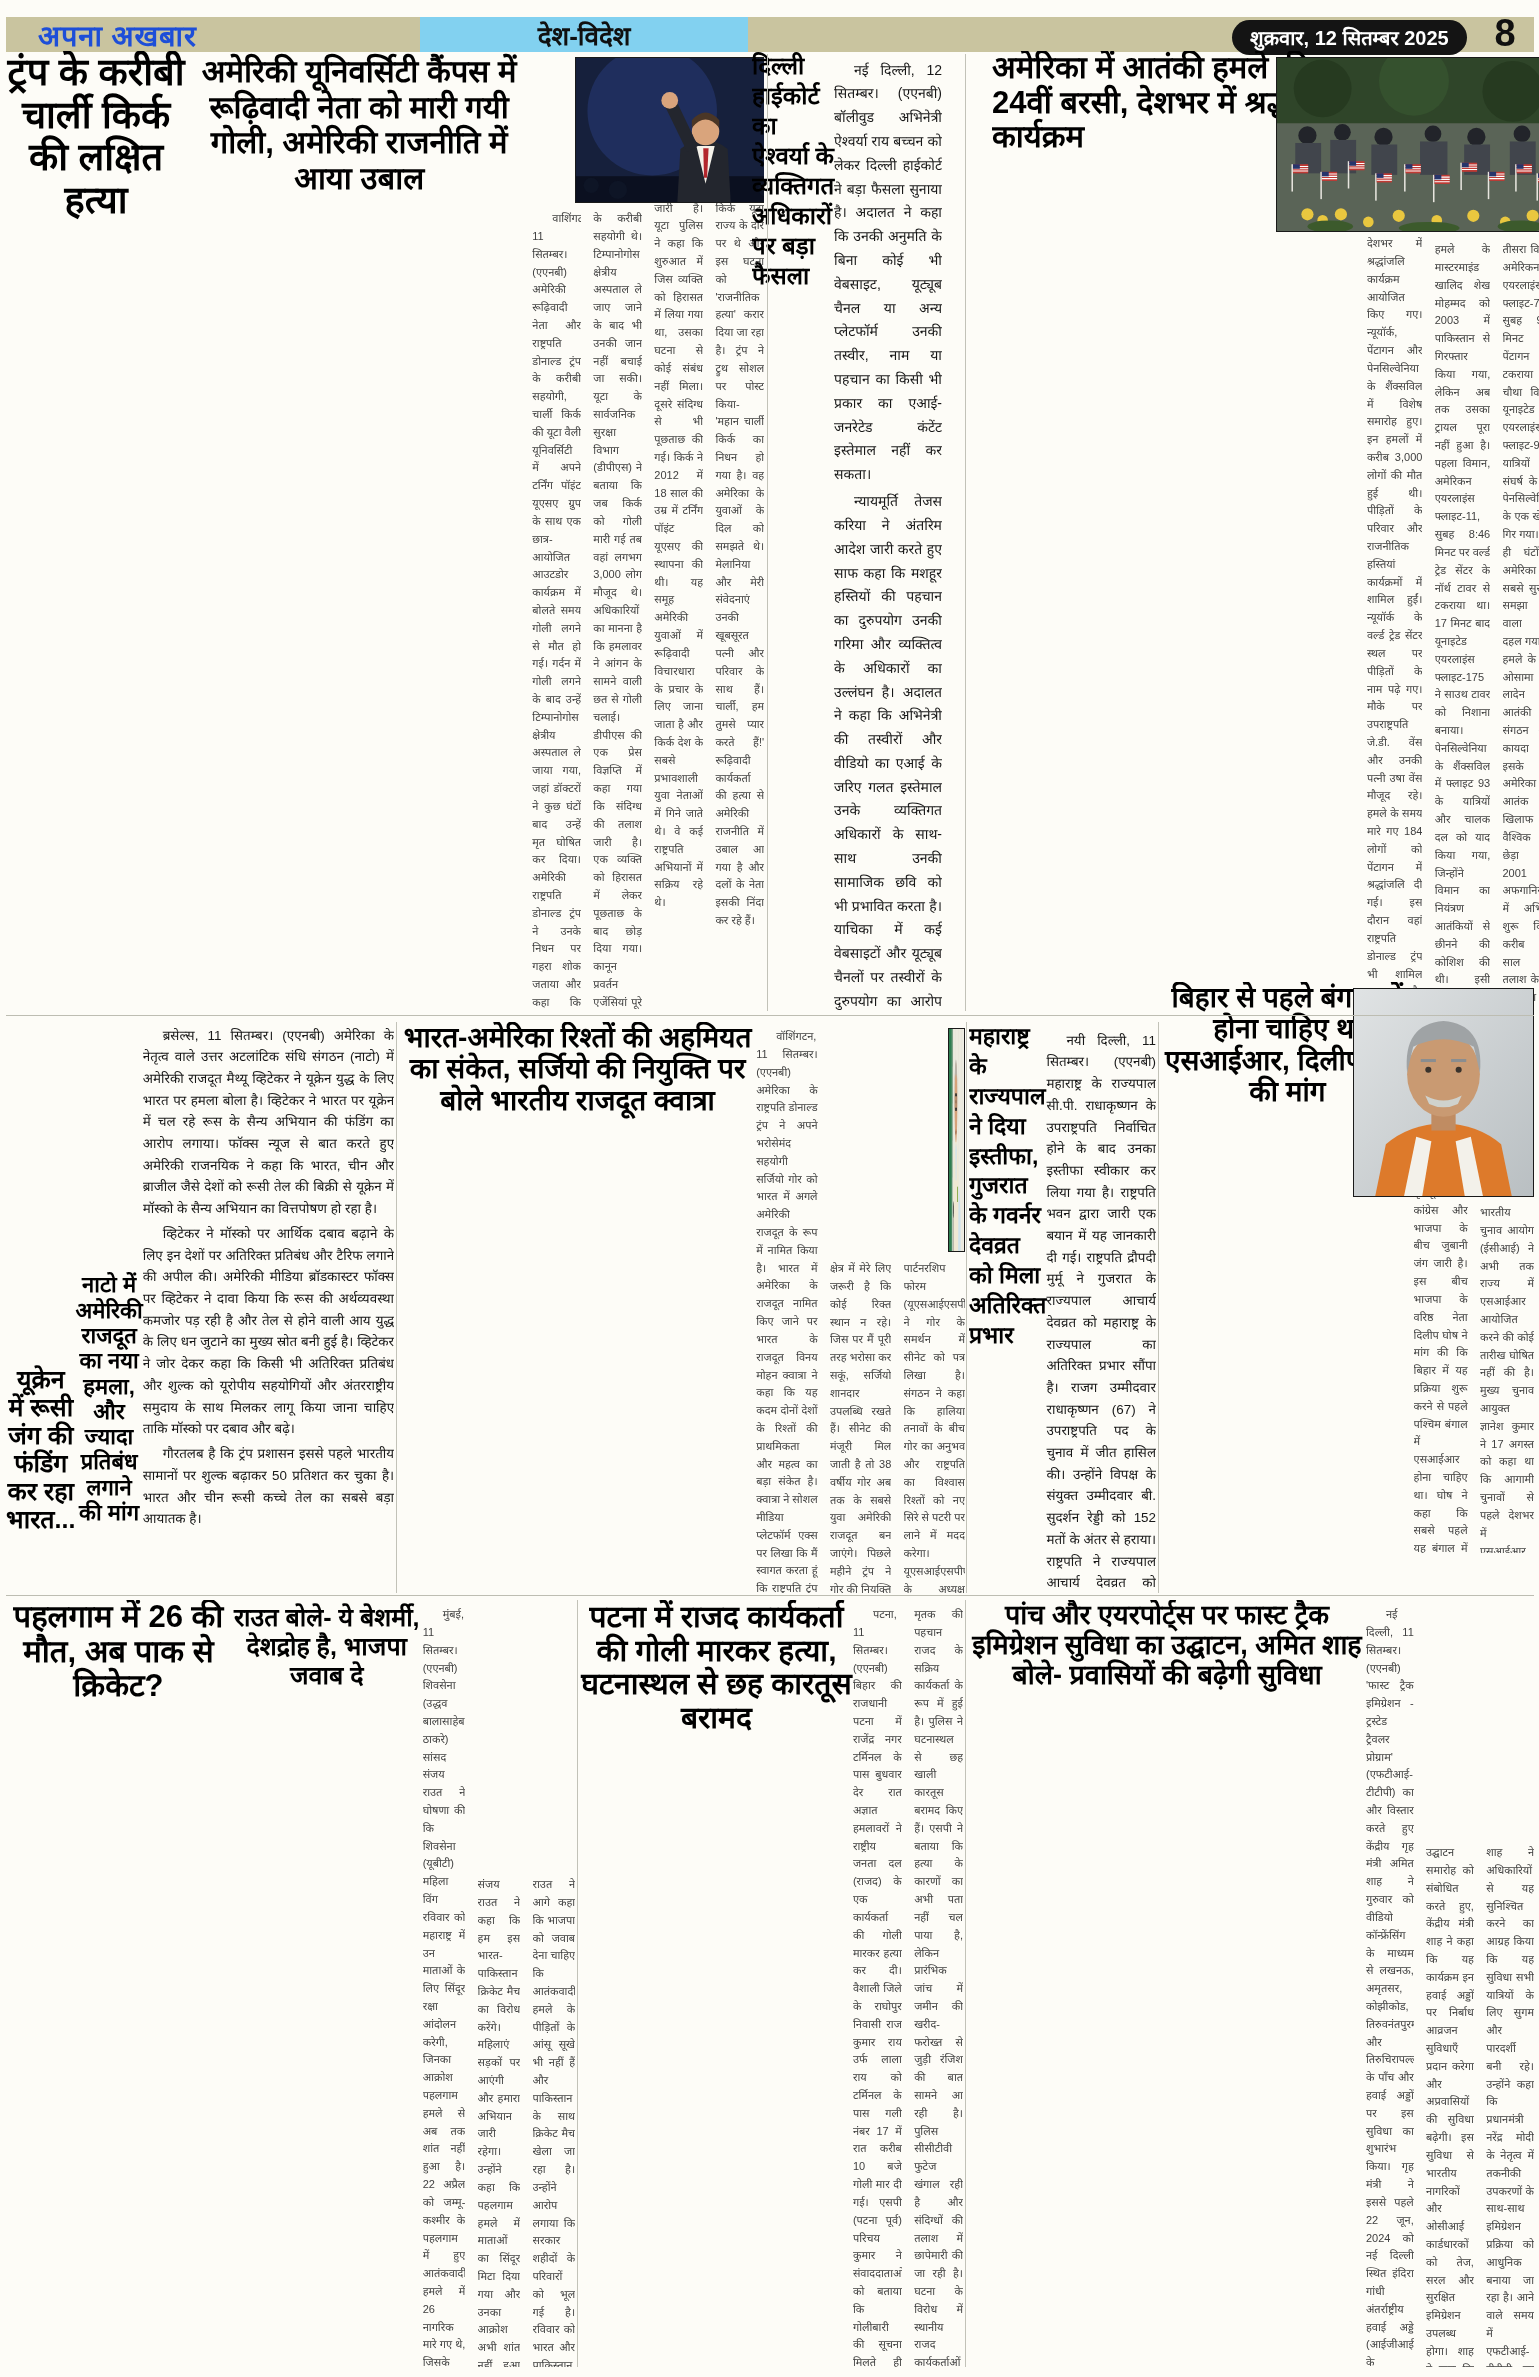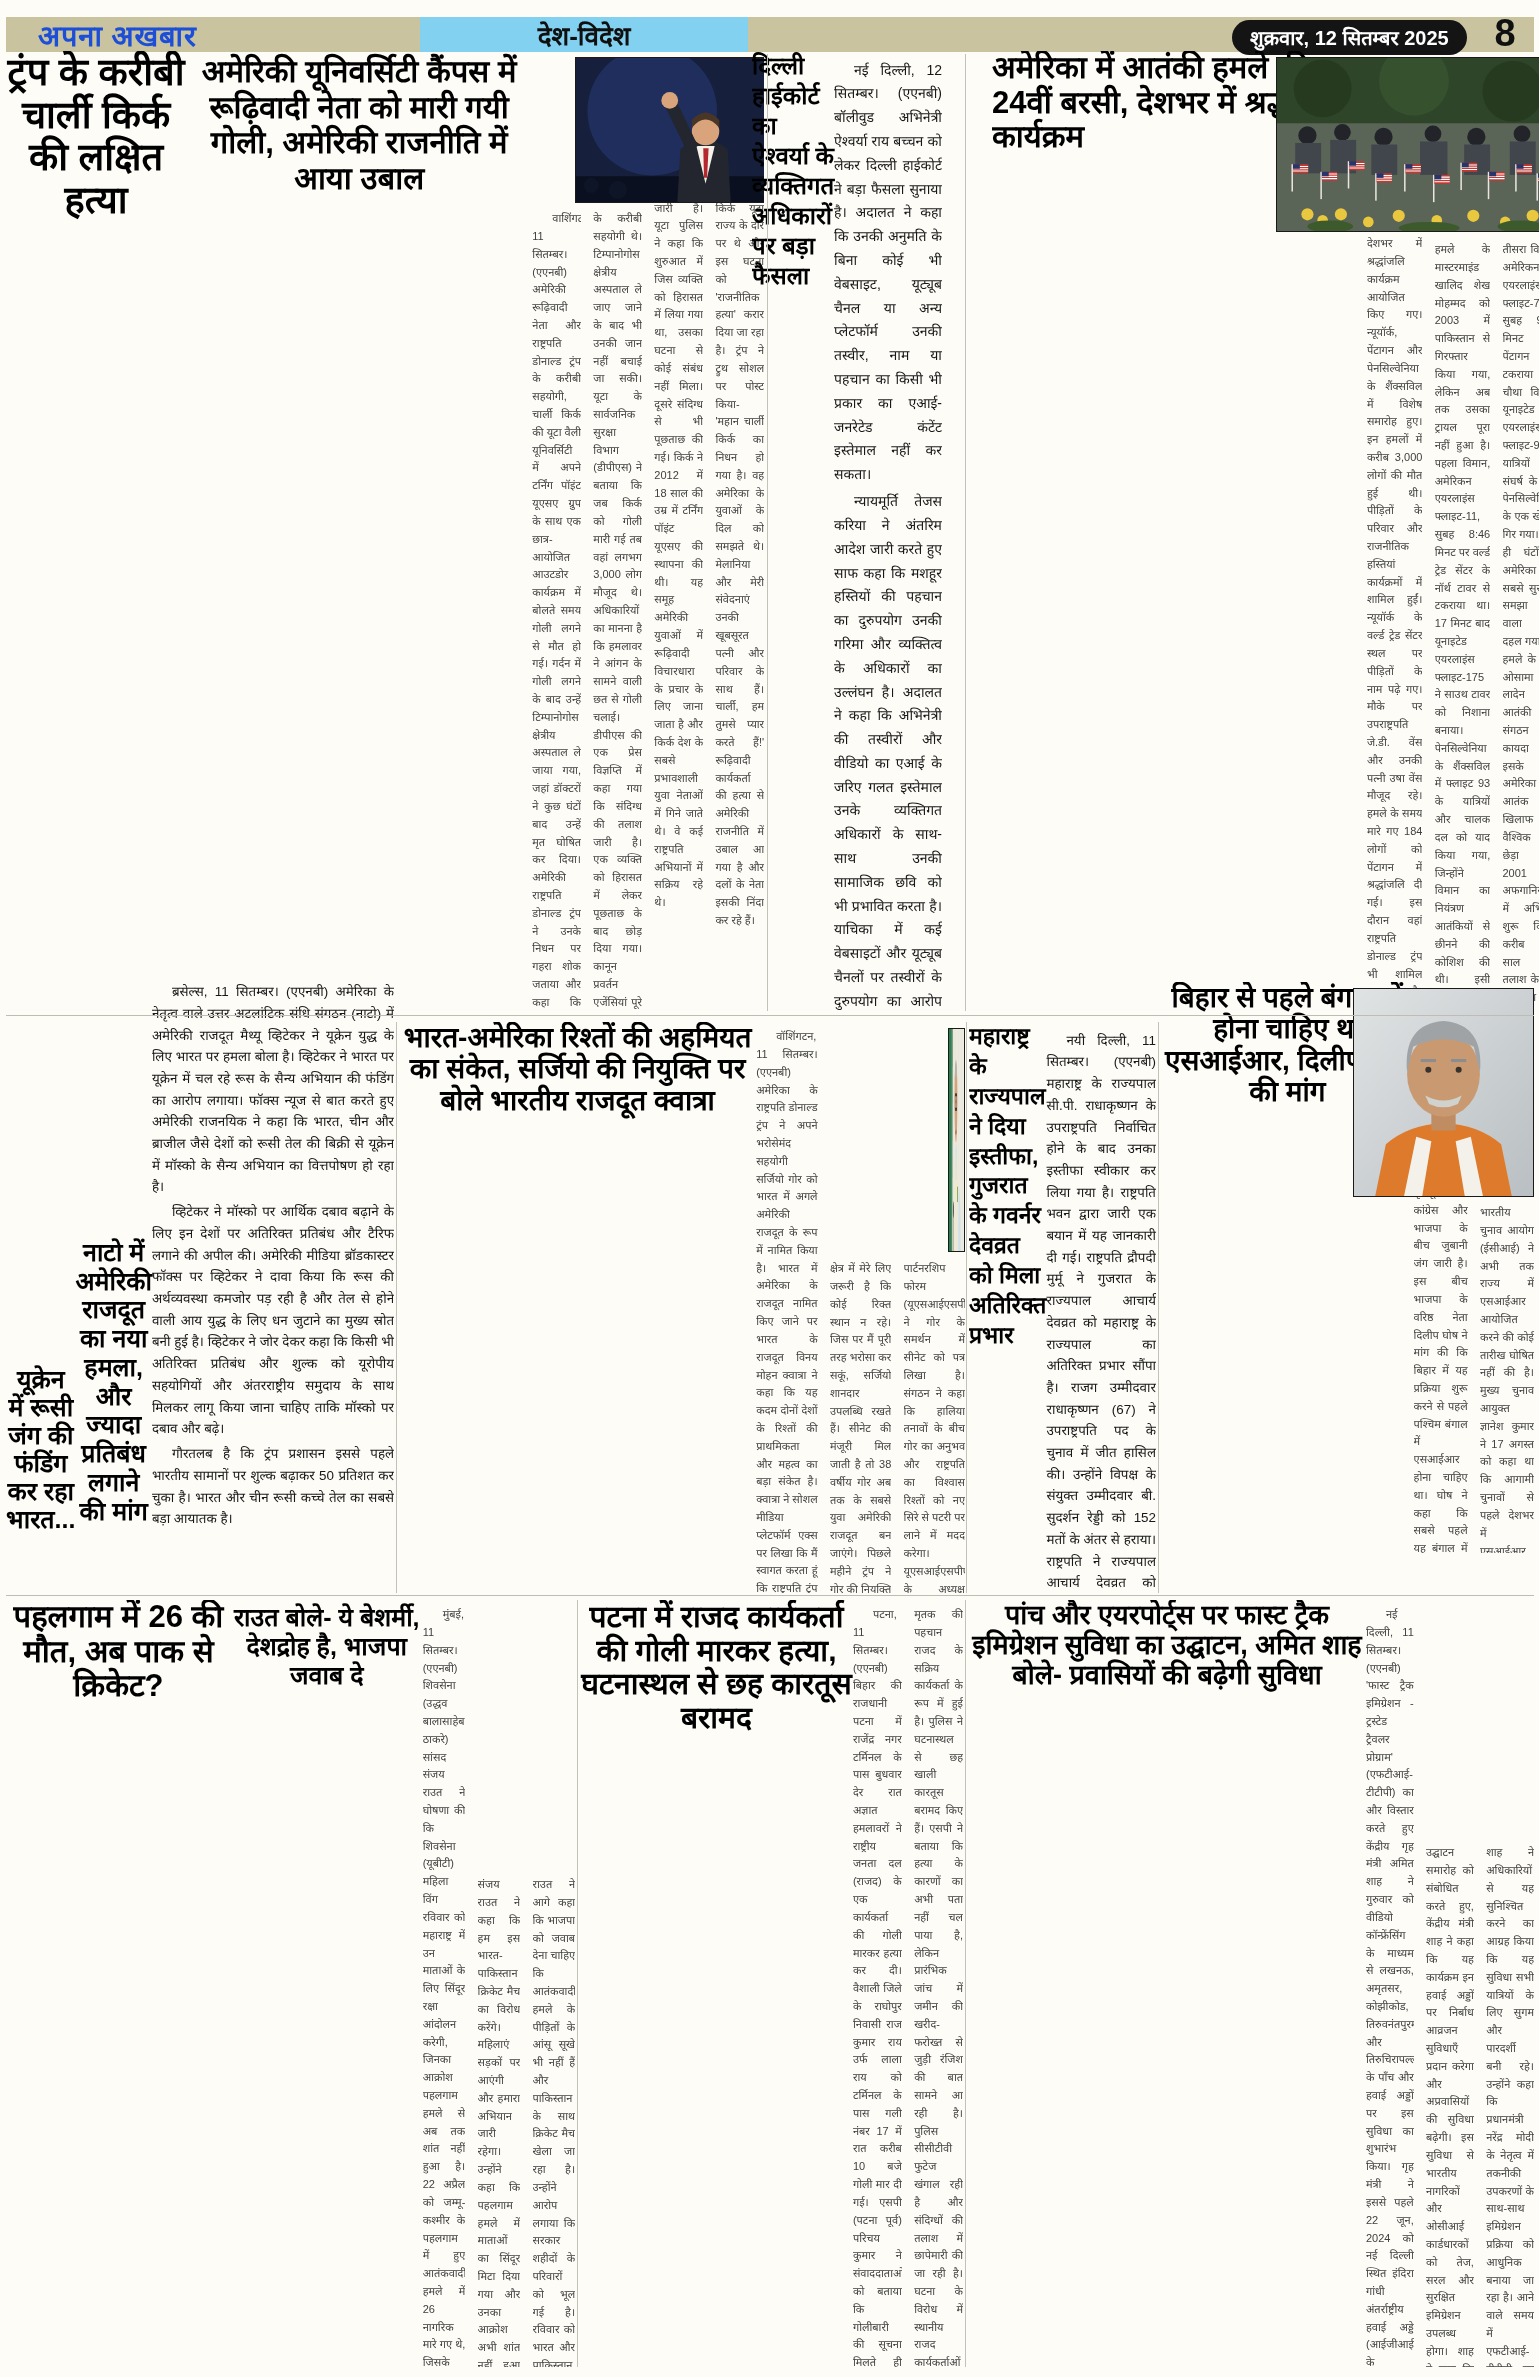--- a/index.html
+++ b/index.html
@@ -37,21 +37,21 @@
   .z-aish .single{margin-top:7.7px;font-size:14px;line-height:1.7;}
 
   .z-911{left:968px;top:51px;width:566px;height:962px;margin-left:24px;}
   .hl-911{font-size:31px;}
   .p911{right:0;top:0;width:282px;height:175px;}
   .cols-911 .c2,.cols-911 .c3{padding-top:184px;}
 
   
   .z-ukr{left:6.1px;top:962px;width:388px;height:571px;align-items:flex-end;}
   .hl-ukr1{font-size:25px;text-align:center;}
-  .hl-ukr2{font-size:25px;text-align:center;margin-top:9px;}
+  .hl-ukr2{font-size:22px;text-align:center;margin-top:9px;}
   .z-ukr .single{margin-top:17px;}
 
   .z-kwa{left:399px;top:1022px;width:566px;height:571px;}
   .hl-kwa{font-size:28px;text-align:center;}
   .pkwa{left:192px;top:0;right:0;height:224px;}
   .cols-kwa .c2,.cols-kwa .c3{padding-top:232px;}
 
   .z-mah{left:969px;top:1022px;width:187px;height:571px;}
   .hl-mah{font-size:23px;line-height:1.3;}
   .z-mah .single{margin-top:7.7px;}

